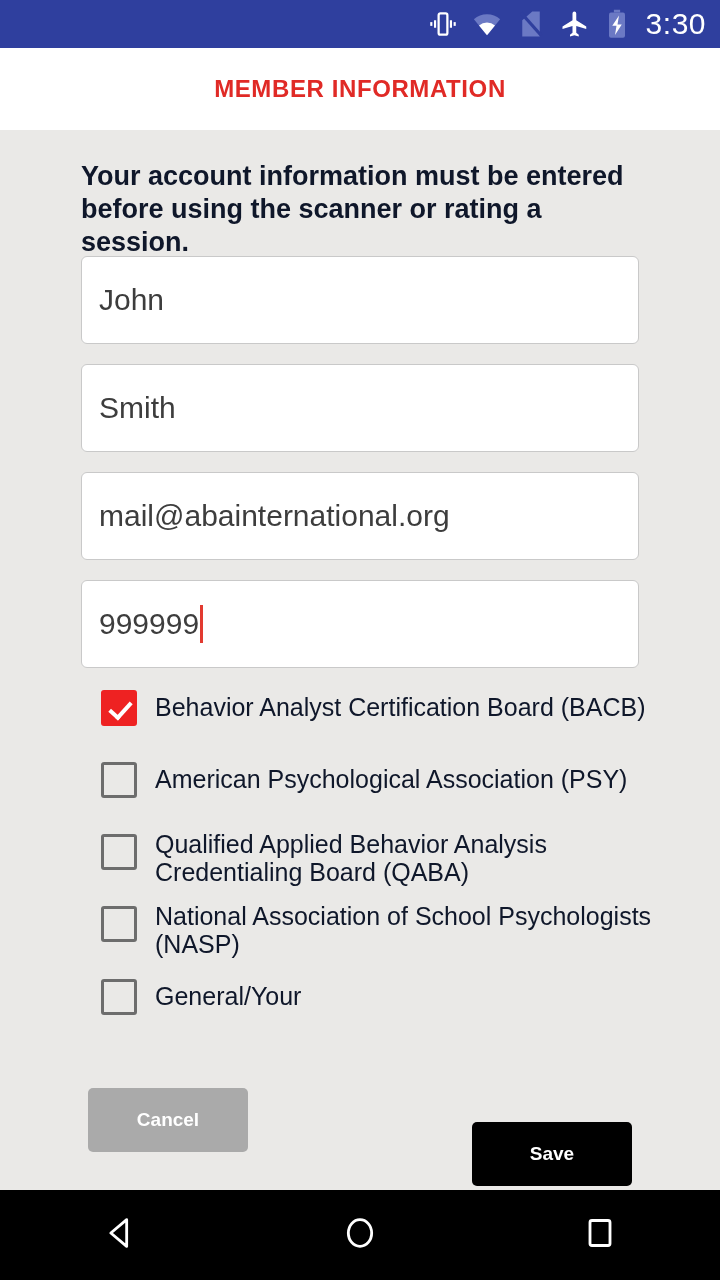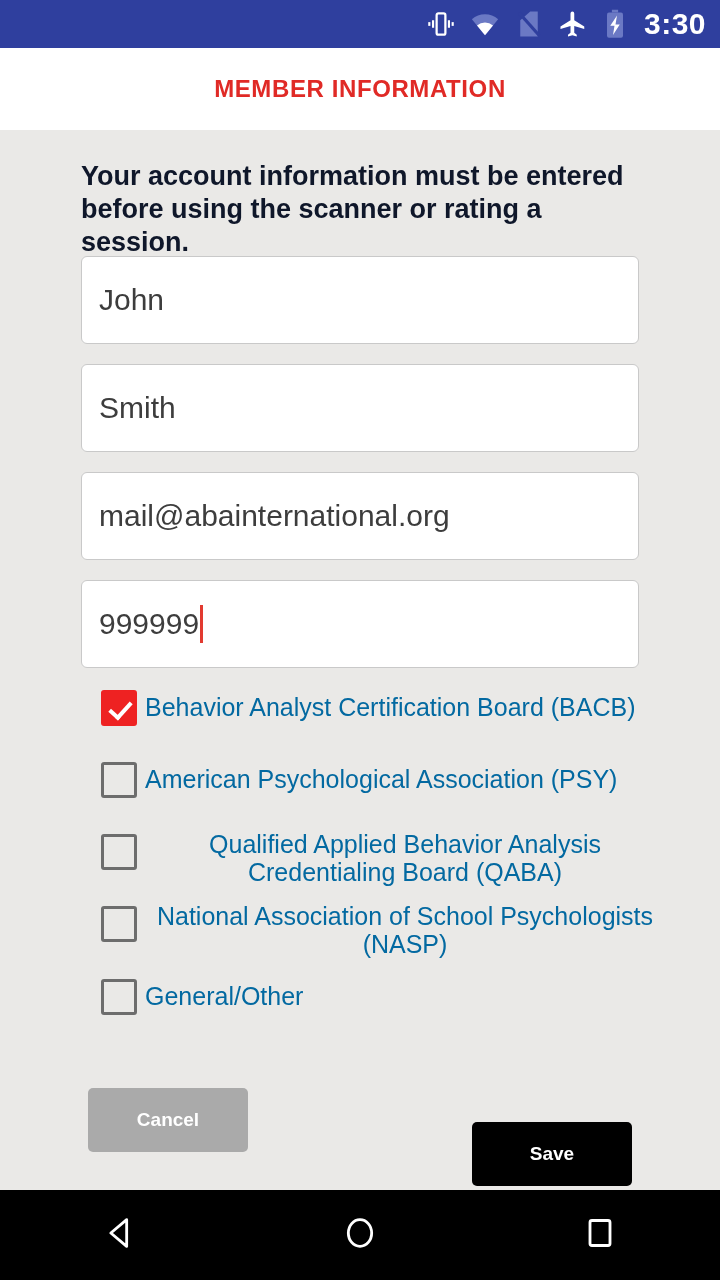--- a/index.html
+++ b/index.html
@@ -20,21 +20,21 @@
     position:absolute; top:0; left:0;
     width:720px; height:48px;
     background:#2f3f9e;
     display:flex; align-items:center; justify-content:flex-end;
     padding-right:14px;
   }
   .sb-icon { display:flex; align-items:center; justify-content:center; margin-left:14px; }
   #status-clock {
     color:#ffffff;
     font-size:30px;
-    font-weight:700;
+    font-weight:400;
     margin-left:16px;
     letter-spacing:0.5px;
     line-height:1;
   }
 
   
   #title-bar {
     position:absolute; top:48px; left:0;
     width:720px; height:82px;
     background:#ffffff;
@@ -119,26 +119,25 @@
   .checkbox.checked::after {
     content:"";
     position:absolute;
     left:10px; top:4px;
     width:9px; height:18px;
     border:solid #ffffff;
     border-width:0 4px 4px 0;
     transform:rotate(42deg);
   }
   .checkbox-label {
-    margin-left:8px;
+    margin-left:18px;
     font-size:25px;
-    color:#0369a1;
+    color:#0f172a;
     line-height:28px;
     max-width:520px;
-    text-align:center;
   }
   #cb-row-0 { top:0px; }
   #cb-row-1 { top:72px; }
   #cb-row-2 { top:144px; }
   #cb-row-3 { top:216px; }
   #cb-row-4 { top:289px; }
   #cb-row-0 .checkbox-label,
   #cb-row-1 .checkbox-label,
   #cb-row-4 .checkbox-label { margin-top:3px; }
   #cb-row-2 .checkbox-label,
@@ -259,21 +258,21 @@
         <span class="checkbox-label">Qualified Applied Behavior Analysis Credentialing Board (QABA)</span>
       </div>
 
       <div class="checkbox-row" id="cb-row-3">
         <span class="checkbox"></span>
         <span class="checkbox-label">National Association of School Psychologists (NASP)</span>
       </div>
 
       <div class="checkbox-row" id="cb-row-4">
         <span class="checkbox"></span>
-        <span class="checkbox-label">General/Other</span>
+        <span class="checkbox-label">General/Your</span>
       </div>
 
     </div>
 
     <div class="btn" id="cancel-button">
       <span>Cancel</span>
     </div>
 
     <div class="btn" id="save-button">
       <span>Save</span>

